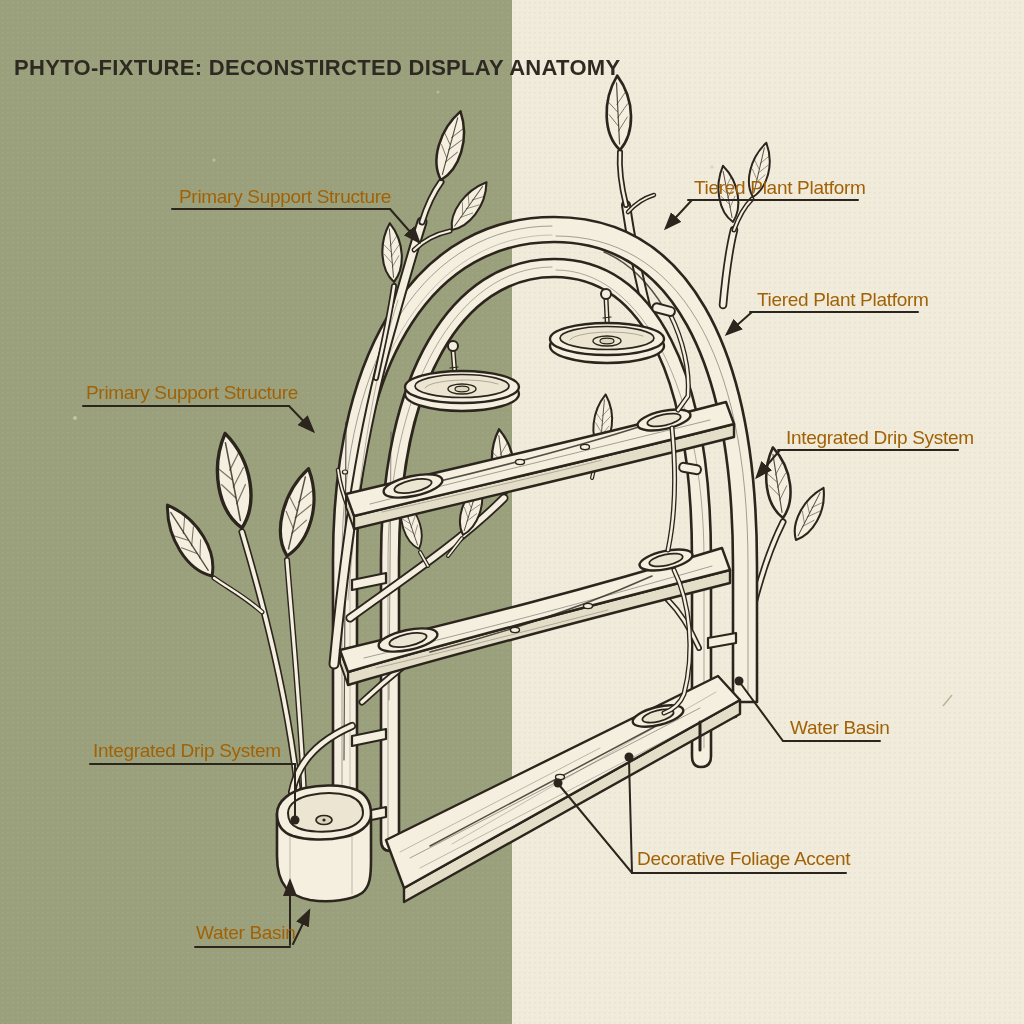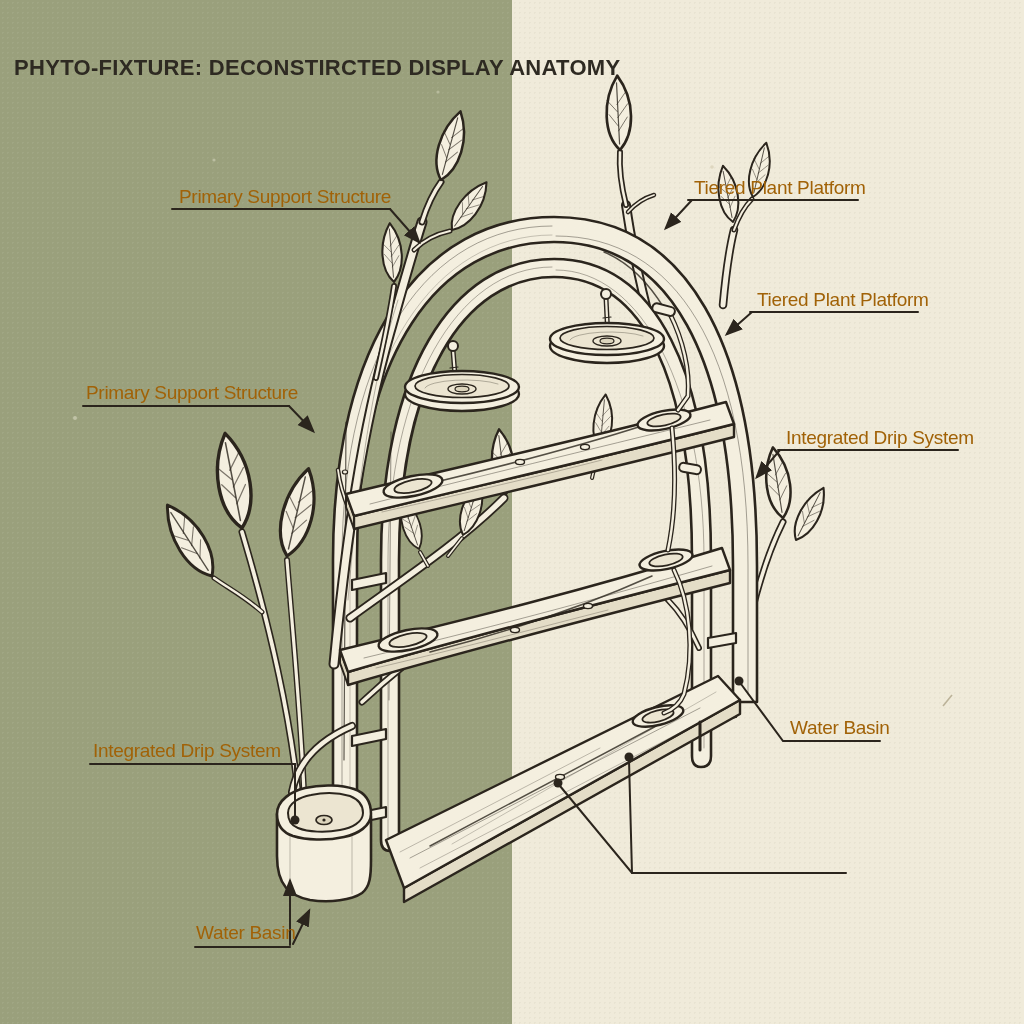--- a/index.html
+++ b/index.html
@@ -319,16 +319,17 @@
     </g>
   </svg>
 
   <div class="title">PHYTO-FIXTURE: DECONSTIRCTED DISPLAY ANATOMY</div>
 
   <div class="label lbl-primary-top">Primary Support Structure</div>
   <div class="label lbl-tiered-top">Tiered Plant Platform</div>
   <div class="label lbl-tiered-right">Tiered Plant Platform</div>
   <div class="label lbl-drip-right">Integrated Drip System</div>
   <div class="label lbl-water-right">Water Basin</div>
+  <div class="label lbl-decorative">Decorative Foliage Accent</div>
   <div class="label lbl-primary-left">Primary Support Structure</div>
   <div class="label lbl-drip-left">Integrated Drip System</div>
   <div class="label lbl-water-left">Water Basin</div>
 </div>
 
 </body></html>

